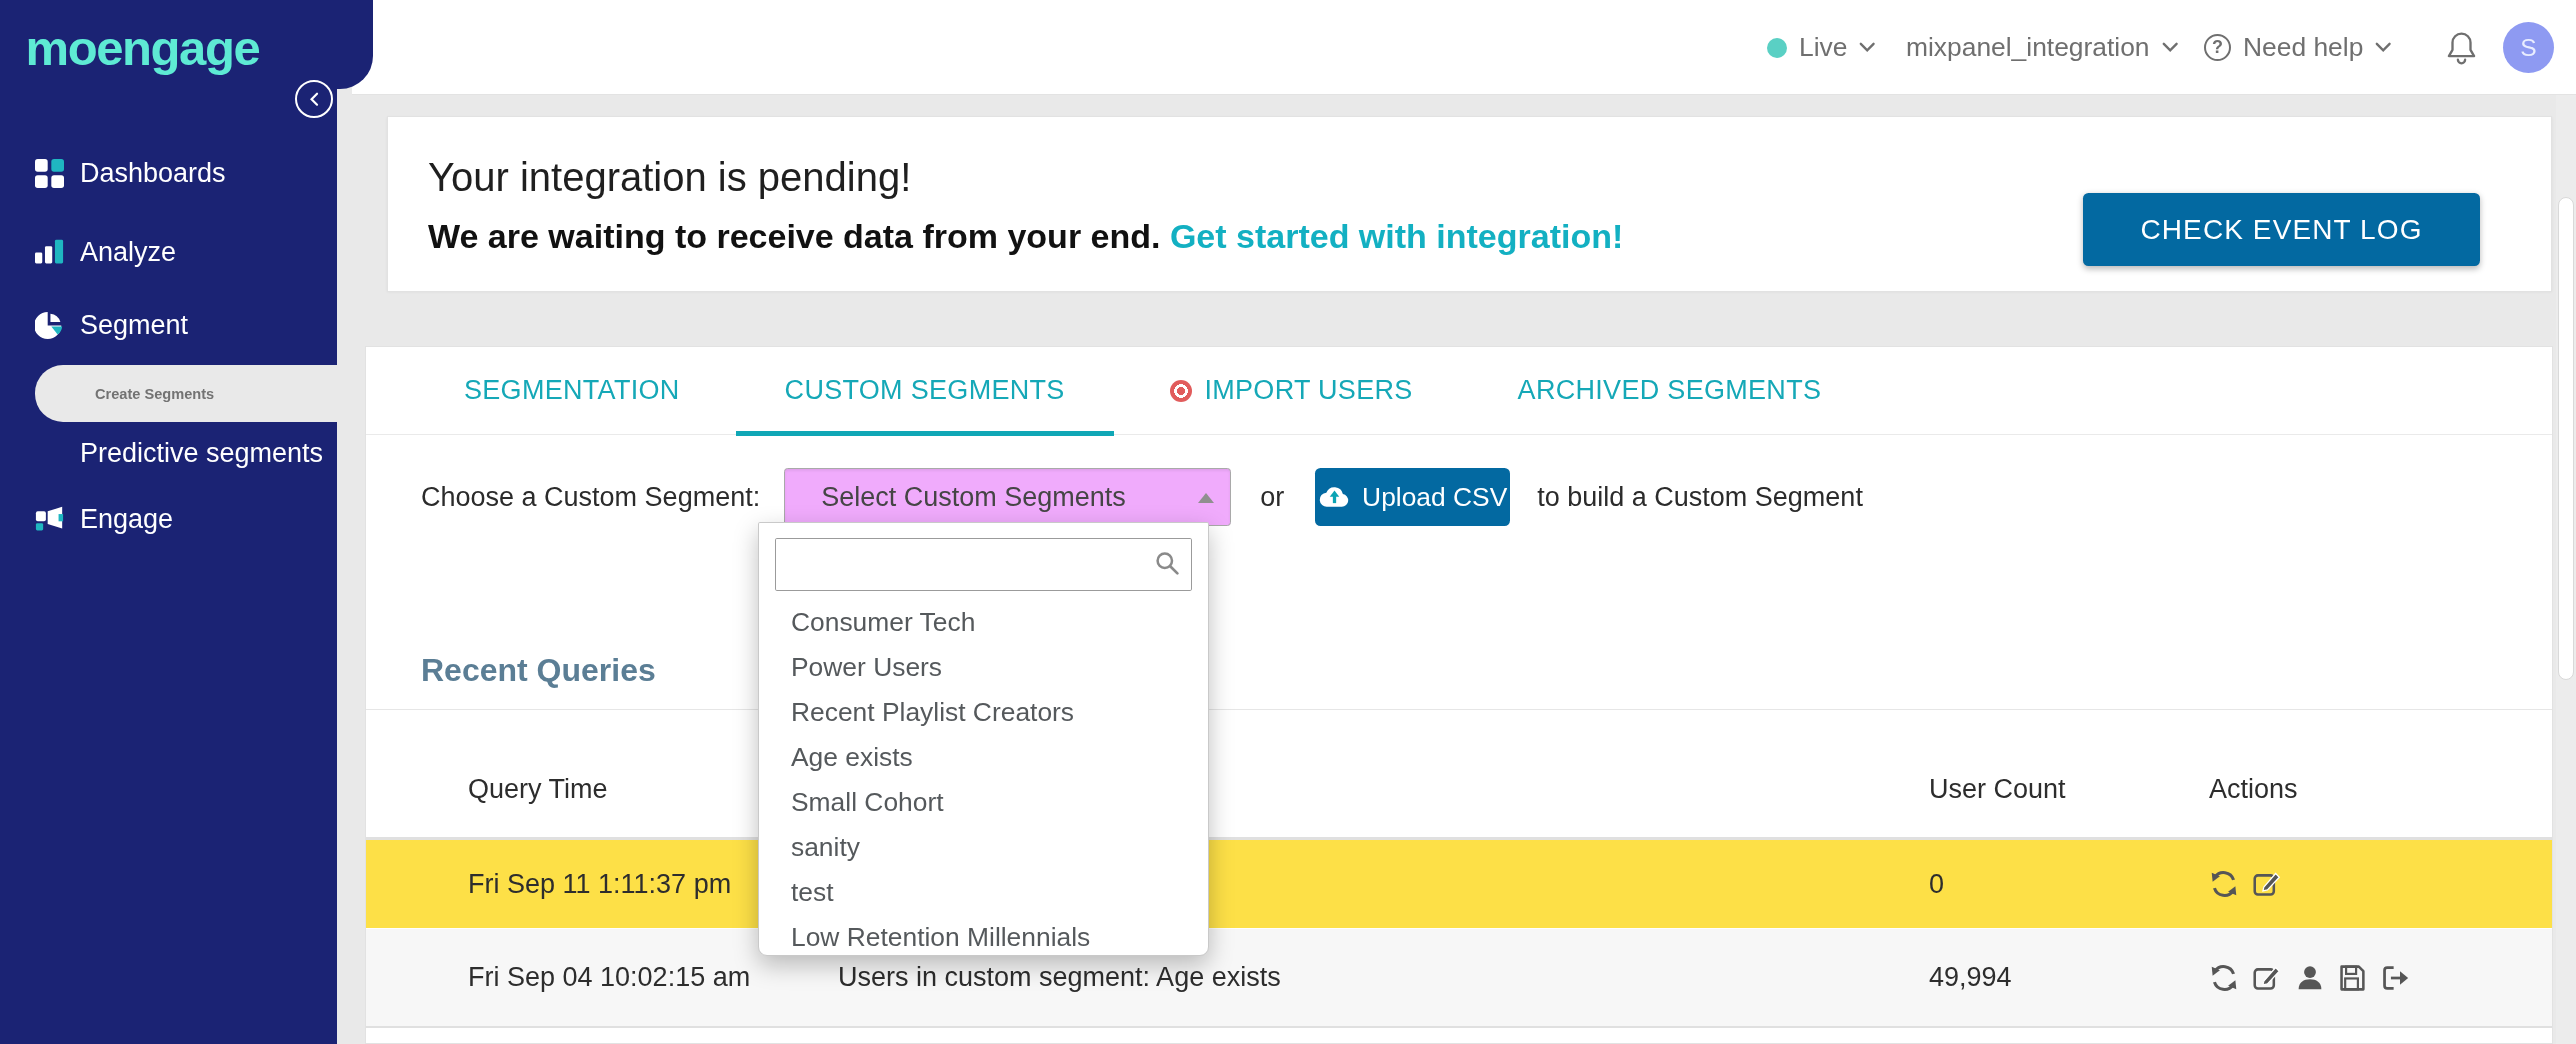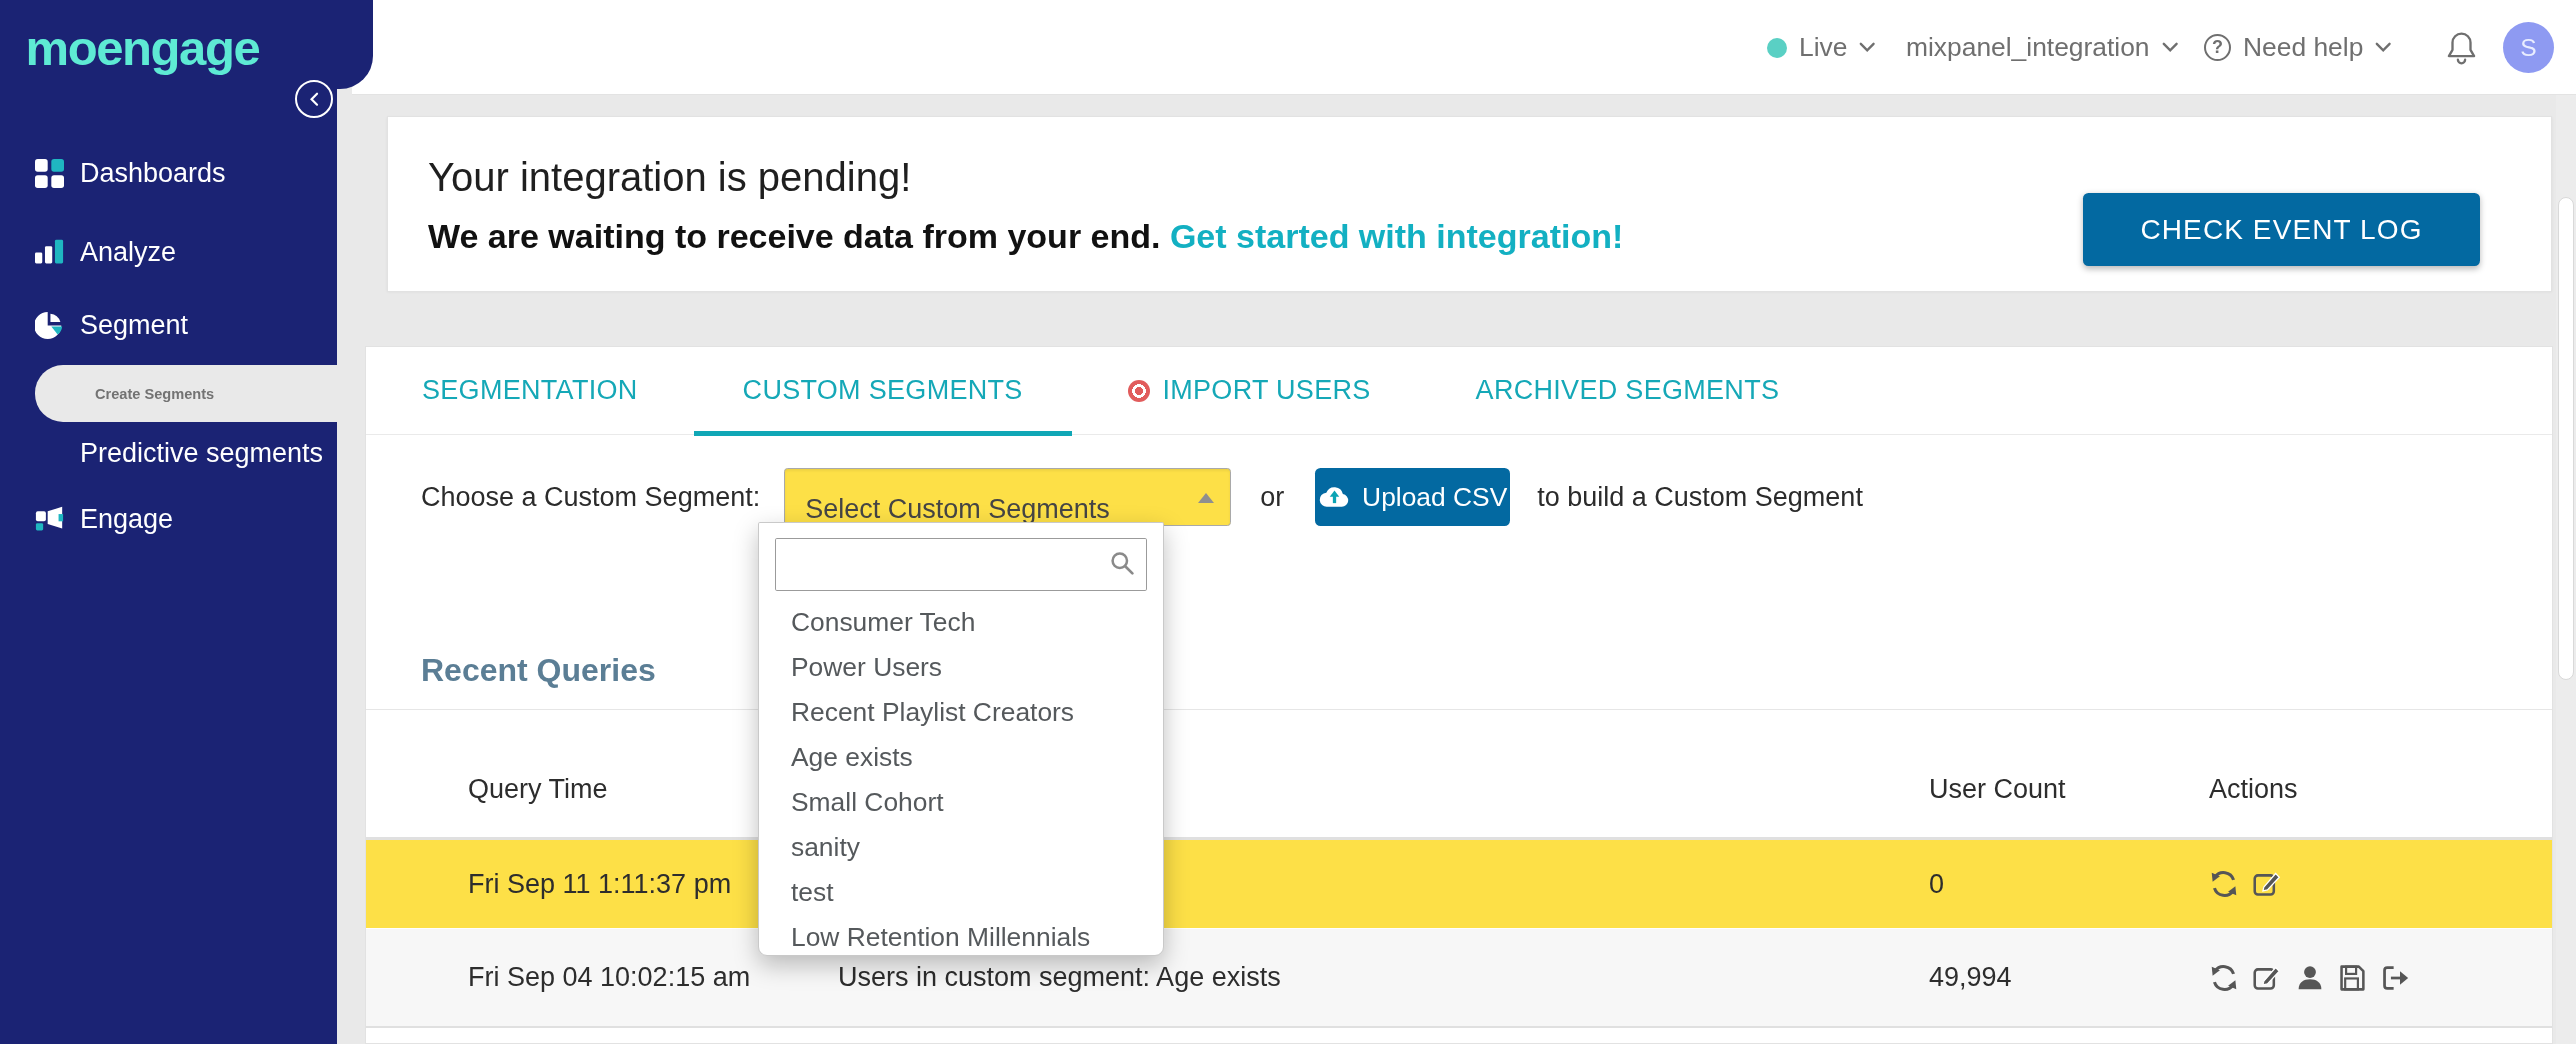--- a/index.html
+++ b/index.html
@@ -37,34 +37,34 @@
   
   .banner { position:absolute; left:387px; top:116px; width:2165px; height:176px; background:#ffffff; border:0.9px solid #e2e2e2; box-shadow:0 0.9px 2.7px rgba(0,0,0,0.06); }
   .banner-title { position:absolute; left:40px; top:38px; font-size:40px; color:#1f1f1f; font-weight:400; }
   .banner-sub { position:absolute; left:40px; top:100px; font-size:34px; font-weight:700; color:#111111; white-space:nowrap; }
   .banner-link { color:#13b0c2; cursor:pointer; }
   .btn-teal { background:#0369a1; color:#ffffff; border:none; border-radius:5.5px; cursor:pointer; font-family:inherit; }
   .check-log-btn { position:absolute; left:1695px; top:76px; width:397px; height:73px; font-size:28px; letter-spacing:1.1px; box-shadow:0 2.7px 6.4px rgba(0,0,0,0.28); }
 
   
   .content { position:absolute; left:365px; top:346px; width:2188px; height:698px; background:#ffffff; border:0.9px solid #e2e2e2; }
-  .tabs { position:absolute; left:0; top:0; width:100%; height:88px; border-bottom:1.8px solid #eaeaea; display:flex; align-items:center; padding-left:56px; gap:105px; }
+  .tabs { position:absolute; left:0; top:0; width:100%; height:88px; border-bottom:1.8px solid #eaeaea; display:flex; align-items:center; padding-left:98px; gap:105px; }
   .tab { position:relative; height:88px; display:flex; align-items:center; gap:12.8px; color:#15a8b7; font-size:27px; letter-spacing:0.3px; cursor:pointer; white-space:nowrap; }
   .tab.active::after { content:""; position:absolute; left:-49px; right:-49px; bottom:-1.8px; height:5.5px; background:#10a7b6; }
   .ring-dot { width:22px; height:22px; border-radius:50%; background:radial-gradient(circle, #e15c5c 0 4.1px, #ffffff 4.1px 6.8px, #e15c5c 6.8px); }
 
   .chooser { position:absolute; left:0; top:121px; width:100%; height:58px; display:flex; align-items:center; padding-left:55px; font-size:27px; color:#2b2b2b; }
-  .select-box { position:relative; margin-left:24px; width:447px; height:58px; background:#fde047; border:0.9px solid #a9a9a9; border-radius:3.6px; box-shadow:inset 0 1.8px 2.7px rgba(0,0,0,0.07); display:flex; align-items:flex-end; padding-left:20px; color:#454545; cursor:pointer; }
+  .select-box { position:relative; margin-left:24px; width:447px; height:58px; background:#f0abfc; border:0.9px solid #a9a9a9; border-radius:3.6px; box-shadow:inset 0 1.8px 2.7px rgba(0,0,0,0.07); display:flex; align-items:center; padding-left:36px; color:#454545; cursor:pointer; }
   .tri-up { position:absolute; right:16.4px; top:24px; width:0; height:0; border-left:8.2px solid transparent; border-right:8.2px solid transparent; border-bottom:10px solid #8f8f8f; }
   .or-word { margin-left:29px; }
   .upload-btn { margin-left:31px; width:195px; height:58px; font-size:26.4px; display:flex; align-items:center; justify-content:center; gap:11px; }
   .suffix { margin-left:27px; }
 
   
-  .dd-panel { position:absolute; left:392px; top:175px; width:406px; height:434px; background:#ffffff; border:0.9px solid #c9c9c9; border-radius:1.8px 1.8px 9px 9px; box-shadow:0 9px 24px rgba(0,0,0,0.25); z-index:60; }
+  .dd-panel { position:absolute; left:392px; top:175px; width:451px; height:434px; background:#ffffff; border:0.9px solid #c9c9c9; border-radius:1.8px 1.8px 9px 9px; box-shadow:0 9px 24px rgba(0,0,0,0.25); z-index:60; }
   .dd-search-wrap { position:relative; margin:14.6px 16.4px 9px 16.4px; }
   .dd-search { width:100%; height:53px; border:1.8px solid #9b9b9b; border-radius:1.8px; font-size:25.5px; padding:0 46px 0 12.8px; outline:none; color:#333; font-family:inherit; }
   .dd-search-icon { position:absolute; right:11px; top:12.8px; width:27px; height:27px; }
   .dd-list { list-style:none; }
   .dd-item { height:45px; line-height:45px; padding-left:32px; font-size:26.4px; color:#55595c; cursor:pointer; white-space:nowrap; }
 
   
   .rq-title { position:absolute; left:55px; top:305px; font-size:32px; font-weight:700; color:#5b7e95; }
   .rq-divider { position:absolute; left:0; top:362px; width:100%; height:0.9px; background:#e6e6e6; }
   .t-head { position:absolute; left:0; top:419px; width:100%; height:47px; font-size:27px; color:#2d2d2d; }

